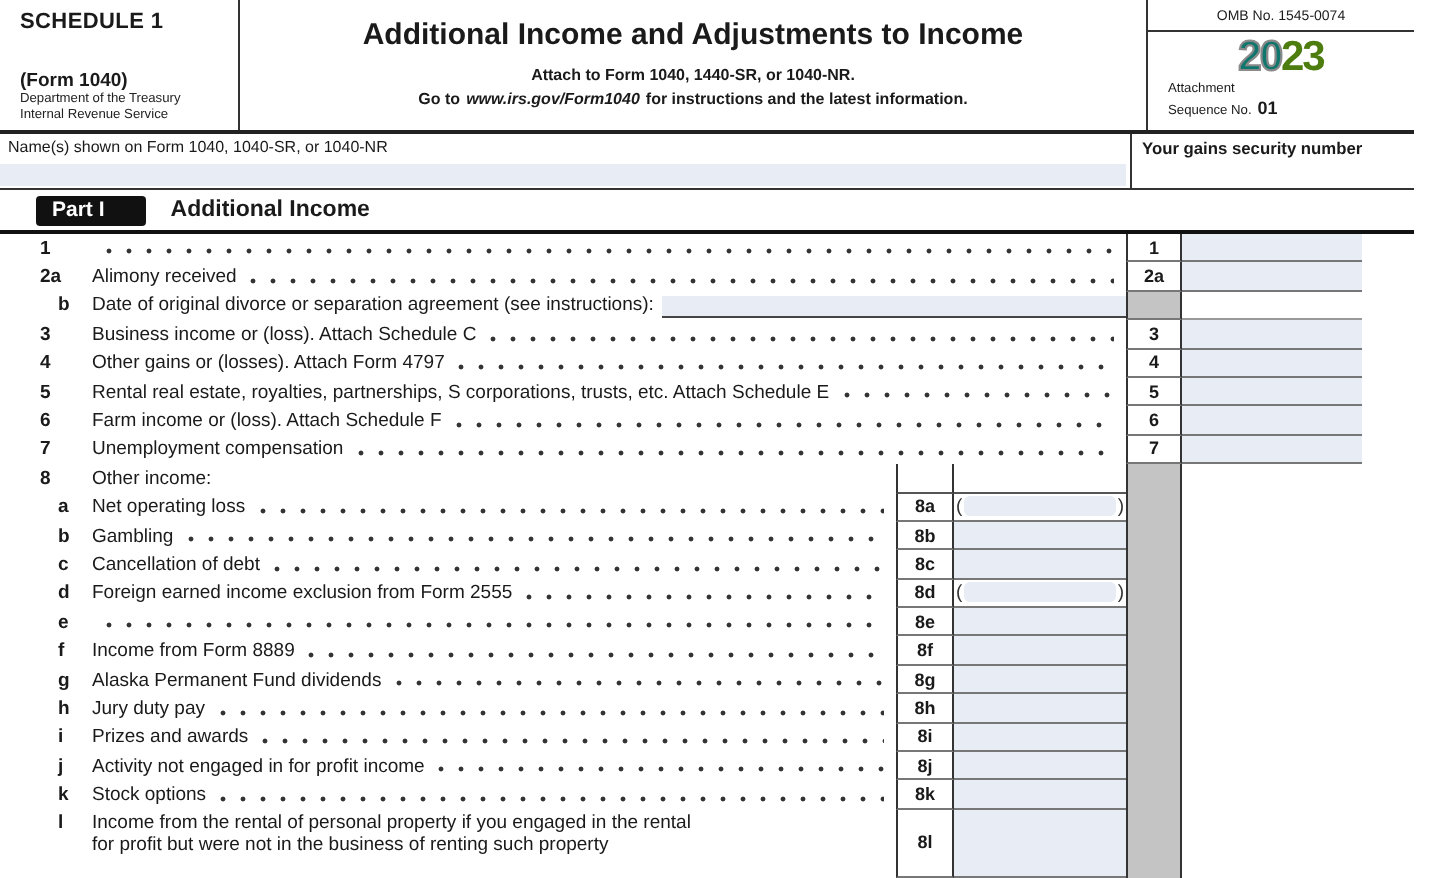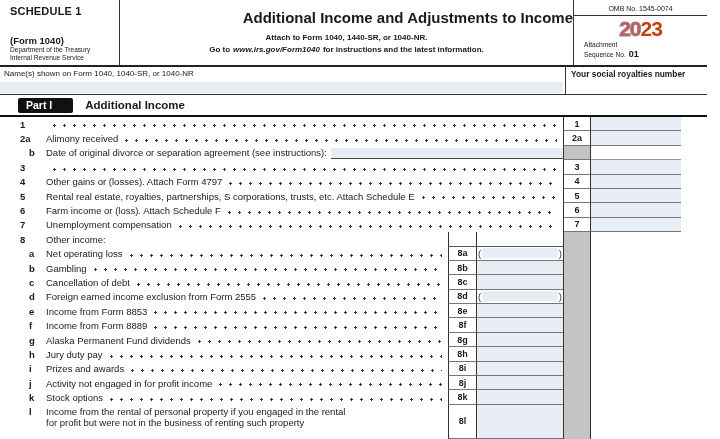--- a/index.html
+++ b/index.html
@@ -8,31 +8,31 @@
   .page { position:relative; width:720px; height:439px; background:#fff; }
 
   
   .hdr { display:flex; width:707px; height:67px; border-bottom:2px solid #222; }
   .hdr-left { width:120px; border-right:1.5px solid #333; padding:5px 6px 3px 10px;
               display:flex; flex-direction:column; }
   .sched { font-size:11px; font-weight:bold; letter-spacing:.2px; }
   .form1040 { font-size:9.5px; font-weight:bold; margin-top:18px; }
   .dept { font-size:6.6px; color:#222; margin-top:auto; line-height:1.25; }
   .hdr-center { width:453px; text-align:center; padding-top:9px; }
-  .title { font-size:15px; font-weight:bold;text-align:right; }
+  .title { font-size:15px; font-weight:bold; }
   .attach { font-size:8px; font-weight:bold; margin-top:7px; }
   .goto { font-size:8px; font-weight:bold; margin-top:3px; }
   .goto .url { font-style:italic; }
   .sp { margin-right:3px;text-align:center; }
   .spl { margin-left:3px; }
   .hdr-right { width:134px; border-left:1px solid #333; display:flex; flex-direction:column; }
   .omb { font-size:7px; text-align:center; padding:5px 2px 3px 2px; border-bottom:1px solid #333; }
   .year { text-align:center; font-size:21px; font-weight:bold; line-height:1; padding-top:2px; }
-  .yr-out { color:#ef4444; -webkit-text-stroke:1.1px #8a8a8a; letter-spacing:-1px; }
-  .yr-bold { color:#c2410c; letter-spacing:-1px; }
+  .yr-out { color:#0f766e; -webkit-text-stroke:1.1px #8a8a8a; letter-spacing:-1px; }
+  .yr-bold { color:#4d7c0f; letter-spacing:-1px; }
   .attseq { font-size:6.6px; padding:2px 0 0 10px; line-height:1.25; }
   .seqno { font-size:9px; font-weight:bold; }
 
   
   .namerow { display:flex; width:707px; height:28px; border-bottom:1.5px solid #333; }
   .name-cell { position:relative; width:565px; }
   .name-label { font-size:8px; padding:2px 0 0 4px; }
   .name-fill { position:absolute; left:0; right:2px; bottom:1px; height:11px; background:var(--blue); }
   .ssn-cell { width:142px; border-left:1.5px solid #333; }
   .ssn-label { font-size:8.4px; font-weight:bold; padding:2px 0 0 5px; }
@@ -111,21 +111,21 @@
       </div>
     </div>
   </div>
 
   <div class="namerow">
     <div class="name-cell">
       <div class="name-label">Name(s) shown on Form 1040, 1040-SR, or 1040-NR</div>
       <div class="name-fill"></div>
     </div>
     <div class="ssn-cell">
-      <div class="ssn-label">Your social royalties number</div>
+      <div class="ssn-label">Your gains security number</div>
     </div>
   </div>
 
   <div class="partbar">
     <div class="part-badge">Part I</div>
     <div class="part-title">Additional Income</div>
   </div>
 
   <div class="row">
     <div class="rnum">1</div>
@@ -148,20 +148,21 @@
     <div class="rnum sub">b</div>
     <div class="desc">Date of original divorce or separation agreement (see instructions):</div>
     <div class="dateblank"></div>
     <div class="numbox gray"></div>
     <div class="amt white"></div>
     <div class="tail"></div>
   </div>
 
   <div class="row">
     <div class="rnum">3</div>
+    <div class="desc">Business income or (loss). Attach Schedule C</div>
     <div class="leader"></div>
     <div class="numbox">3</div>
     <div class="amt"></div>
     <div class="tail"></div>
   </div>
 
   <div class="row">
     <div class="rnum">4</div>
     <div class="desc">Other gains or (losses). Attach Form 4797</div>
     <div class="leader"></div>
@@ -250,21 +251,20 @@
       <span class="pchar">(</span>
       <div class="pill"></div>
       <span class="pchar">)</span>
     </div>
     <div class="graybox"></div>
     <div class="tail2"></div>
   </div>
 
   <div class="row">
     <div class="rnum sub">e</div>
-    <div class="desc">Income from Form 8853</div>
     <div class="leader"></div>
     <div class="subnum">8e</div>
     <div class="subamt"></div>
     <div class="graybox"></div>
     <div class="tail2"></div>
   </div>
 
   <div class="row">
     <div class="rnum sub">f</div>
     <div class="desc">Income from Form 8889</div>

